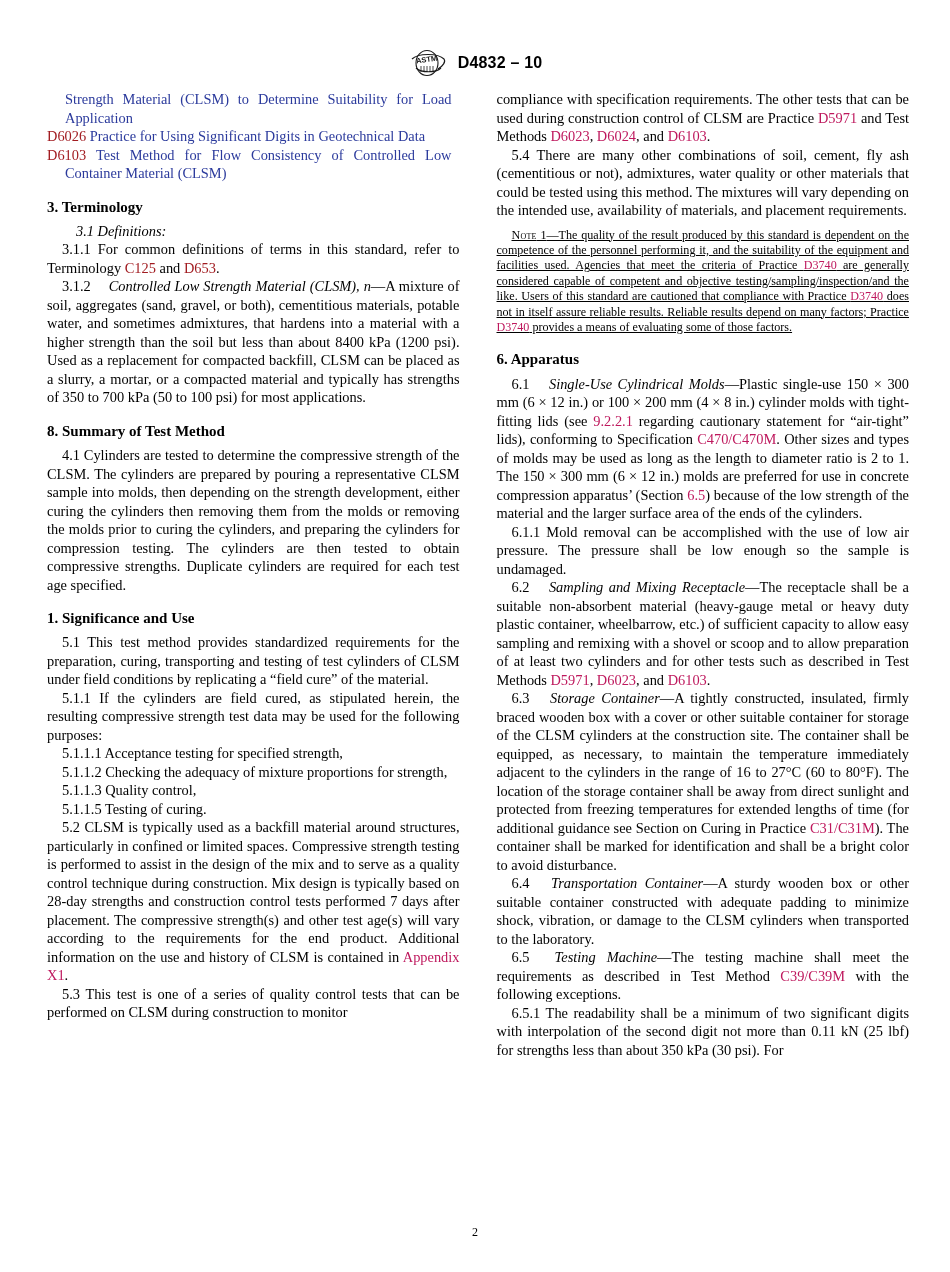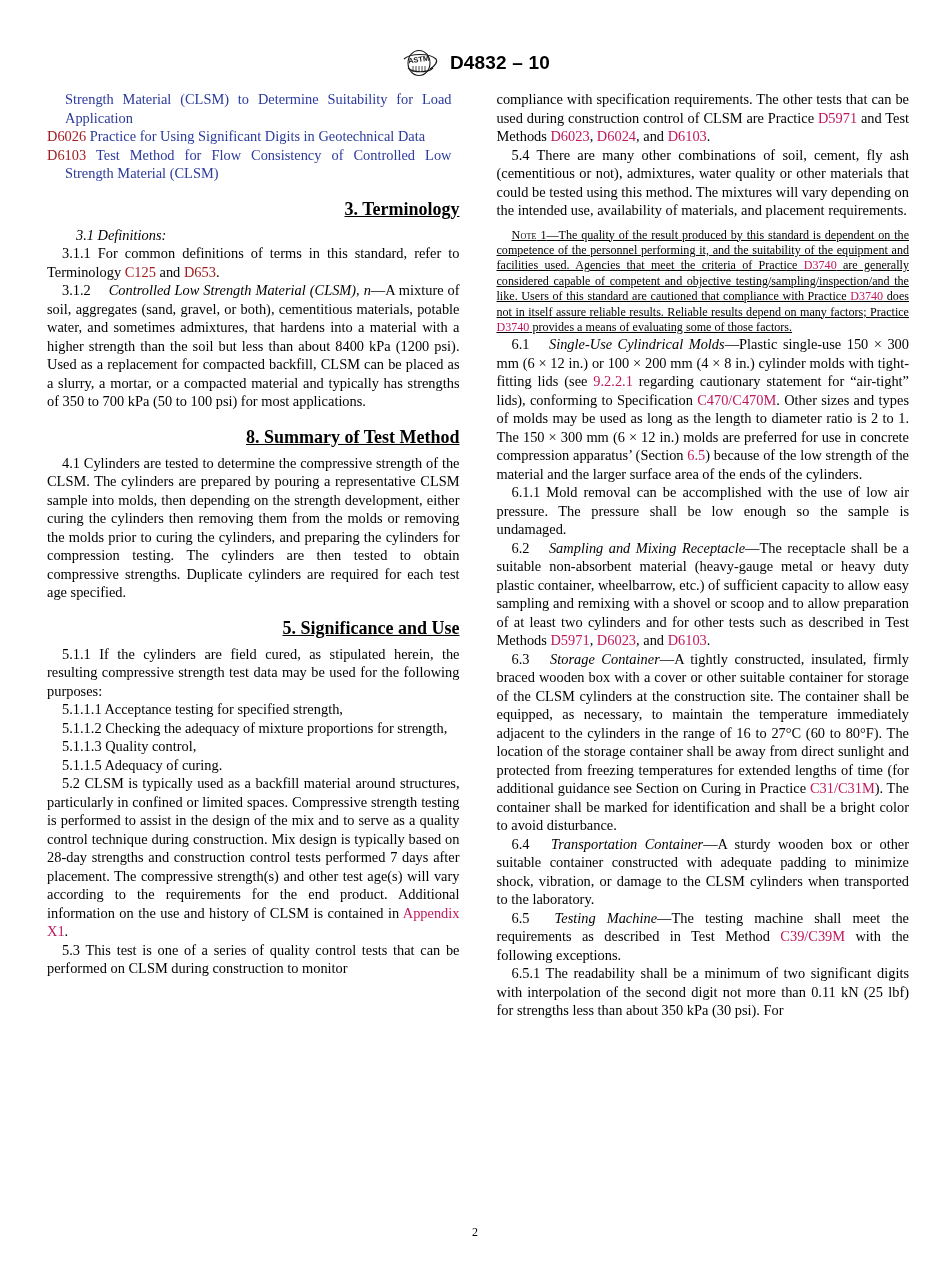--- a/index.html
+++ b/index.html
@@ -32,21 +32,21 @@
     align-items: center;
     justify-content: center;
     gap: 10px;
   }
   .astm-logo {
     width: 40px;
     height: 30px;
     display: block;
   }
   .header-title {
-    font-size: 19px;
+    font-size: 16px;
     font-weight: bold;
     letter-spacing: 0.2px;
     font-family: "Liberation Sans", "DejaVu Sans", sans-serif;
     white-space: nowrap;
   }
 
   
   .columns {
     position: absolute;
     top: 90px;
@@ -78,26 +78,25 @@
   .ref-item.cont {
     text-indent: 0;
     padding-left: 18px;
   }
   .desig {
     color: #a11b20;
   }
 
   
   h2.sec {
-    font-size: 18px;
+    font-size: 15px;
     font-weight: bold;
     margin: 15px 0 5px 0;
-    text-align: right;
+    text-align: left;
     font-family: "Liberation Serif", "DejaVu Serif", serif;
-    text-decoration: underline;
   }
 
   
   p.para {
     margin: 0 0 0 0;
     text-indent: 15px;
     text-align: justify;
   }
   p.para + p.para { margin-top: 0; }
   p.spaced { margin-top: 8px; }
@@ -162,21 +161,21 @@
       <div class="ref-list">
         <p class="ref-item cont">
           <span>Strength Material (CLSM) to Determine Suitability for Load Application</span>
         </p>
         <p class="ref-item">
           <span class="desig">D6026</span>
           <span>Practice for Using Significant Digits in Geotechnical Data</span>
         </p>
         <p class="ref-item">
           <span class="desig">D6103</span>
-          <span>Test Method for Flow Consistency of Controlled Low Strength Material (CLSM)</span>
+          <span>Test Method for Flow Consistency of Controlled Low Container Material (CLSM)</span>
         </p>
       </div>
 
       <h2 class="sec">3. Terminology</h2>
 
       <p class="para">
         <span class="it">3.1 Definitions:</span>
       </p>
 
       <p class="para">
@@ -184,47 +183,49 @@
       </p>
 
       <p class="para">
         <span>3.1.2 </span><span class="it">Controlled Low Strength Material (CLSM), n</span><span>—A mixture of soil, aggregates (sand, gravel, or both), cementitious materials, potable water, and sometimes admixtures, that hardens into a material with a higher strength than the soil but less than about 8400 kPa (1200 psi). Used as a replacement for compacted backfill, CLSM can be placed as a slurry, a mortar, or a compacted material and typically has strengths of 350 to 700 kPa (50 to 100 psi) for most applications.</span>
       </p>
 
       <h2 class="sec">8. Summary of Test Method</h2>
 
       <p class="para">4.1 Cylinders are tested to determine the compressive strength of the CLSM. The cylinders are prepared by pouring a representative CLSM sample into molds, then depending on the strength development, either curing the cylinders then removing them from the molds or removing the molds prior to curing the cylinders, and preparing the cylinders for compression testing. The cylinders are then tested to obtain compressive strengths. Duplicate cylinders are required for each test age specified.</p>
 
-      <h2 class="sec">5. Significance and Use</h2>
-
+      <h2 class="sec">1. Significance and Use</h2>
+
+      <p class="para">5.1  This test method provides standardized requirements for the preparation, curing, transporting and testing of test cylinders of CLSM under field conditions by replicating a “field cure” of the material.</p>
       <p class="para">5.1.1  If the cylinders are field cured, as stipulated herein, the resulting compressive strength test data may be used for the following purposes:</p>
       <p class="para">5.1.1.1  Acceptance testing for specified strength,</p>
       <p class="para">5.1.1.2  Checking the adequacy of mixture proportions for strength,</p>
       <p class="para">5.1.1.3  Quality control,</p>
-      <p class="para">5.1.1.5  Adequacy of curing.</p>
+      <p class="para">5.1.1.5  Testing of curing.</p>
 
       <p class="para spaced">
         <span>5.2  CLSM is typically used as a backfill material around structures, particularly in confined or limited spaces. Compressive strength testing is performed to assist in the design of the mix and to serve as a quality control technique during construction. Mix design is typically based on 28-day strengths and construction control tests performed 7 days after placement. The compressive strength(s) and other test age(s) will vary according to the requirements for the end product. Additional information on the use and history of CLSM is contained in </span><span class="lnk">Appendix X1</span><span>.</span>
       </p>
 
       <p class="para spaced">5.3  This test is one of a series of quality control tests that can be performed on CLSM during construction to monitor</p>
     </div>
 
     <div class="col">
 
       <p class="para" style="text-indent:0;">
         <span>compliance with specification requirements. The other tests that can be used during construction control of CLSM are Practice </span><span class="lnk">D5971</span><span> and Test Methods </span><span class="lnk">D6023</span><span>, </span><span class="lnk">D6024</span><span>, and </span><span class="lnk">D6103</span><span>.</span>
       </p>
 
       <p class="para spaced">5.4  There are many other combinations of soil, cement, fly ash (cementitious or not), admixtures, water quality or other materials that could be tested using this method. The mixtures will vary depending on the intended use, availability of materials, and placement requirements.</p>
 
       <p class="note">
         <span class="smallcaps">Note</span><span> 1</span><span>—The quality of the result produced by this standard is dependent on the competence of the personnel performing it, and the suitability of the equipment and facilities used. Agencies that meet the criteria of Practice </span><span class="lnk">D3740</span><span> are generally considered capable of competent and objective testing/sampling/inspection/and the like. Users of this standard are cautioned that compliance with Practice </span><span class="lnk">D3740</span><span> does not in itself assure reliable results. Reliable results depend on many factors; Practice </span><span class="lnk">D3740</span><span> provides a means of evaluating some of those factors.</span>
       </p>
 
+      <h2 class="sec">6. Apparatus</h2>
 
       <p class="para">
         <span>6.1 </span><span class="it">Single-Use Cylindrical Molds</span><span>—Plastic single-use 150 × 300 mm (6 × 12 in.) or 100 × 200 mm (4 × 8 in.) cylinder molds with tight-fitting lids (see </span><span class="lnk">9.2.2.1</span><span> regarding cautionary statement for “air-tight” lids), conforming to Specification </span><span class="lnk">C470/C470M</span><span>. Other sizes and types of molds may be used as long as the length to diameter ratio is 2 to 1. The 150 × 300 mm (6 × 12 in.) molds are preferred for use in concrete compression apparatus’ (Section </span><span class="lnk">6.5</span><span>) because of the low strength of the material and the larger surface area of the ends of the cylinders.</span>
       </p>
 
       <p class="para">6.1.1  Mold removal can be accomplished with the use of low air pressure. The pressure shall be low enough so the sample is undamaged.</p>
 
       <p class="para spaced">
         <span>6.2 </span><span class="it">Sampling and Mixing Receptacle</span><span>—The receptacle shall be a suitable non-absorbent material (heavy-gauge metal or heavy duty plastic container, wheelbarrow, etc.) of sufficient capacity to allow easy sampling and remixing with a shovel or scoop and to allow preparation of at least two cylinders and for other tests such as described in Test Methods </span><span class="lnk">D5971</span><span>, </span><span class="lnk">D6023</span><span>, and </span><span class="lnk">D6103</span><span>.</span>
       </p>

